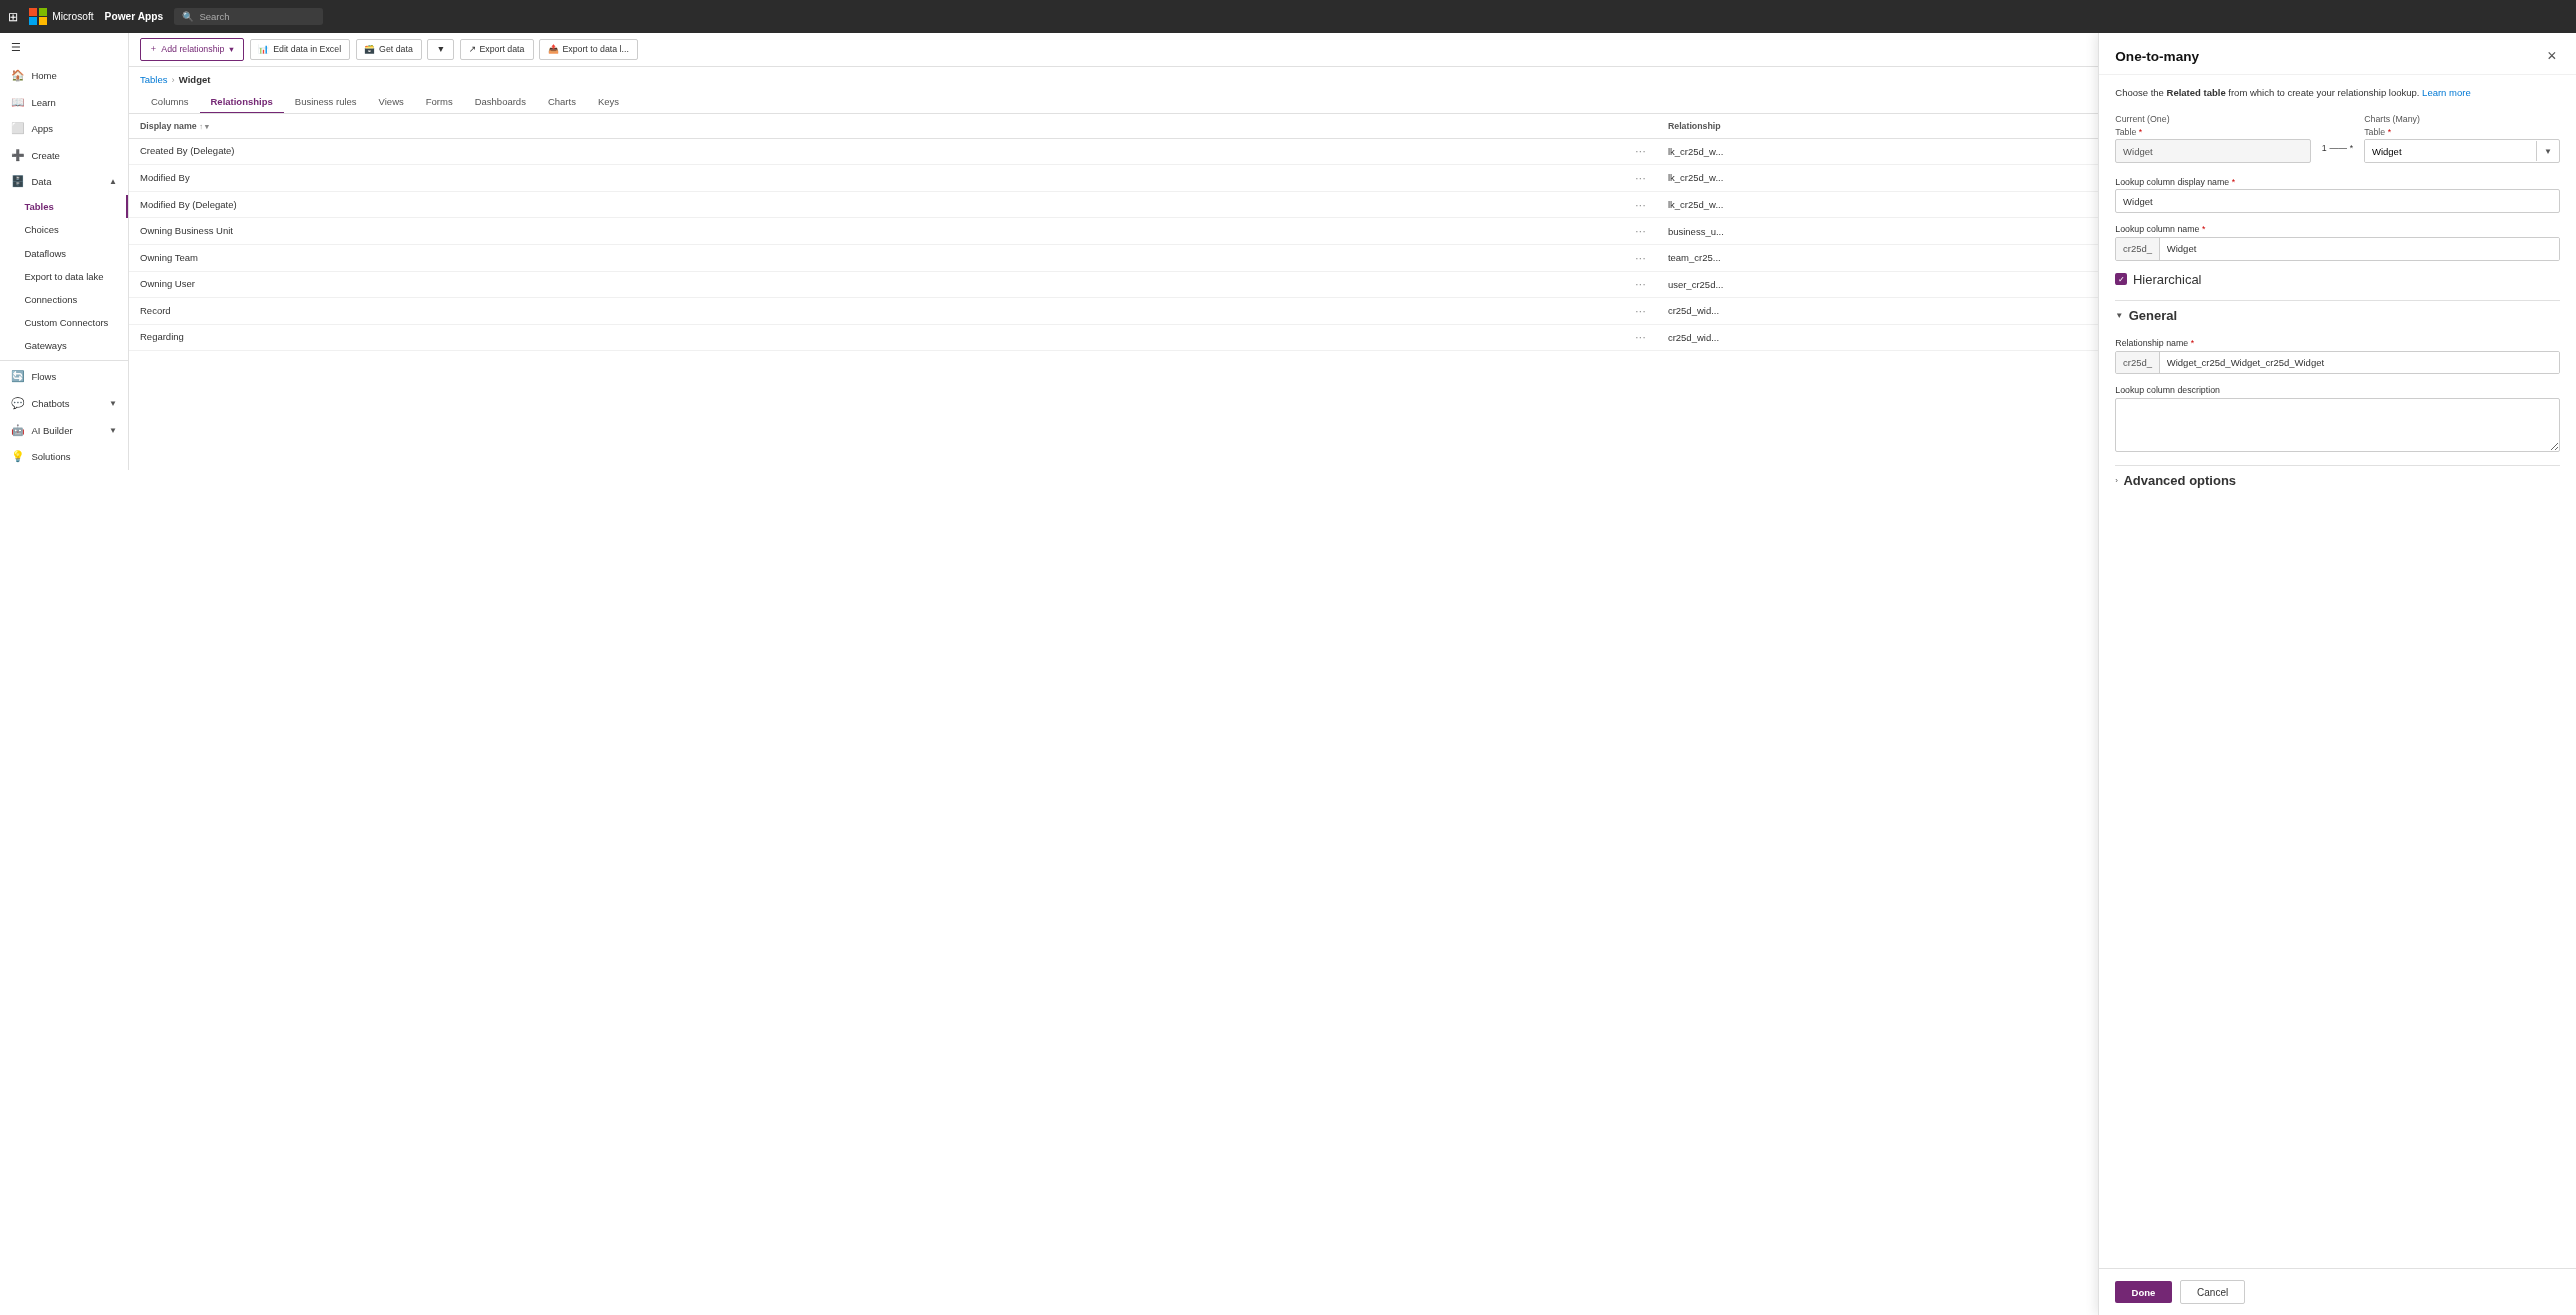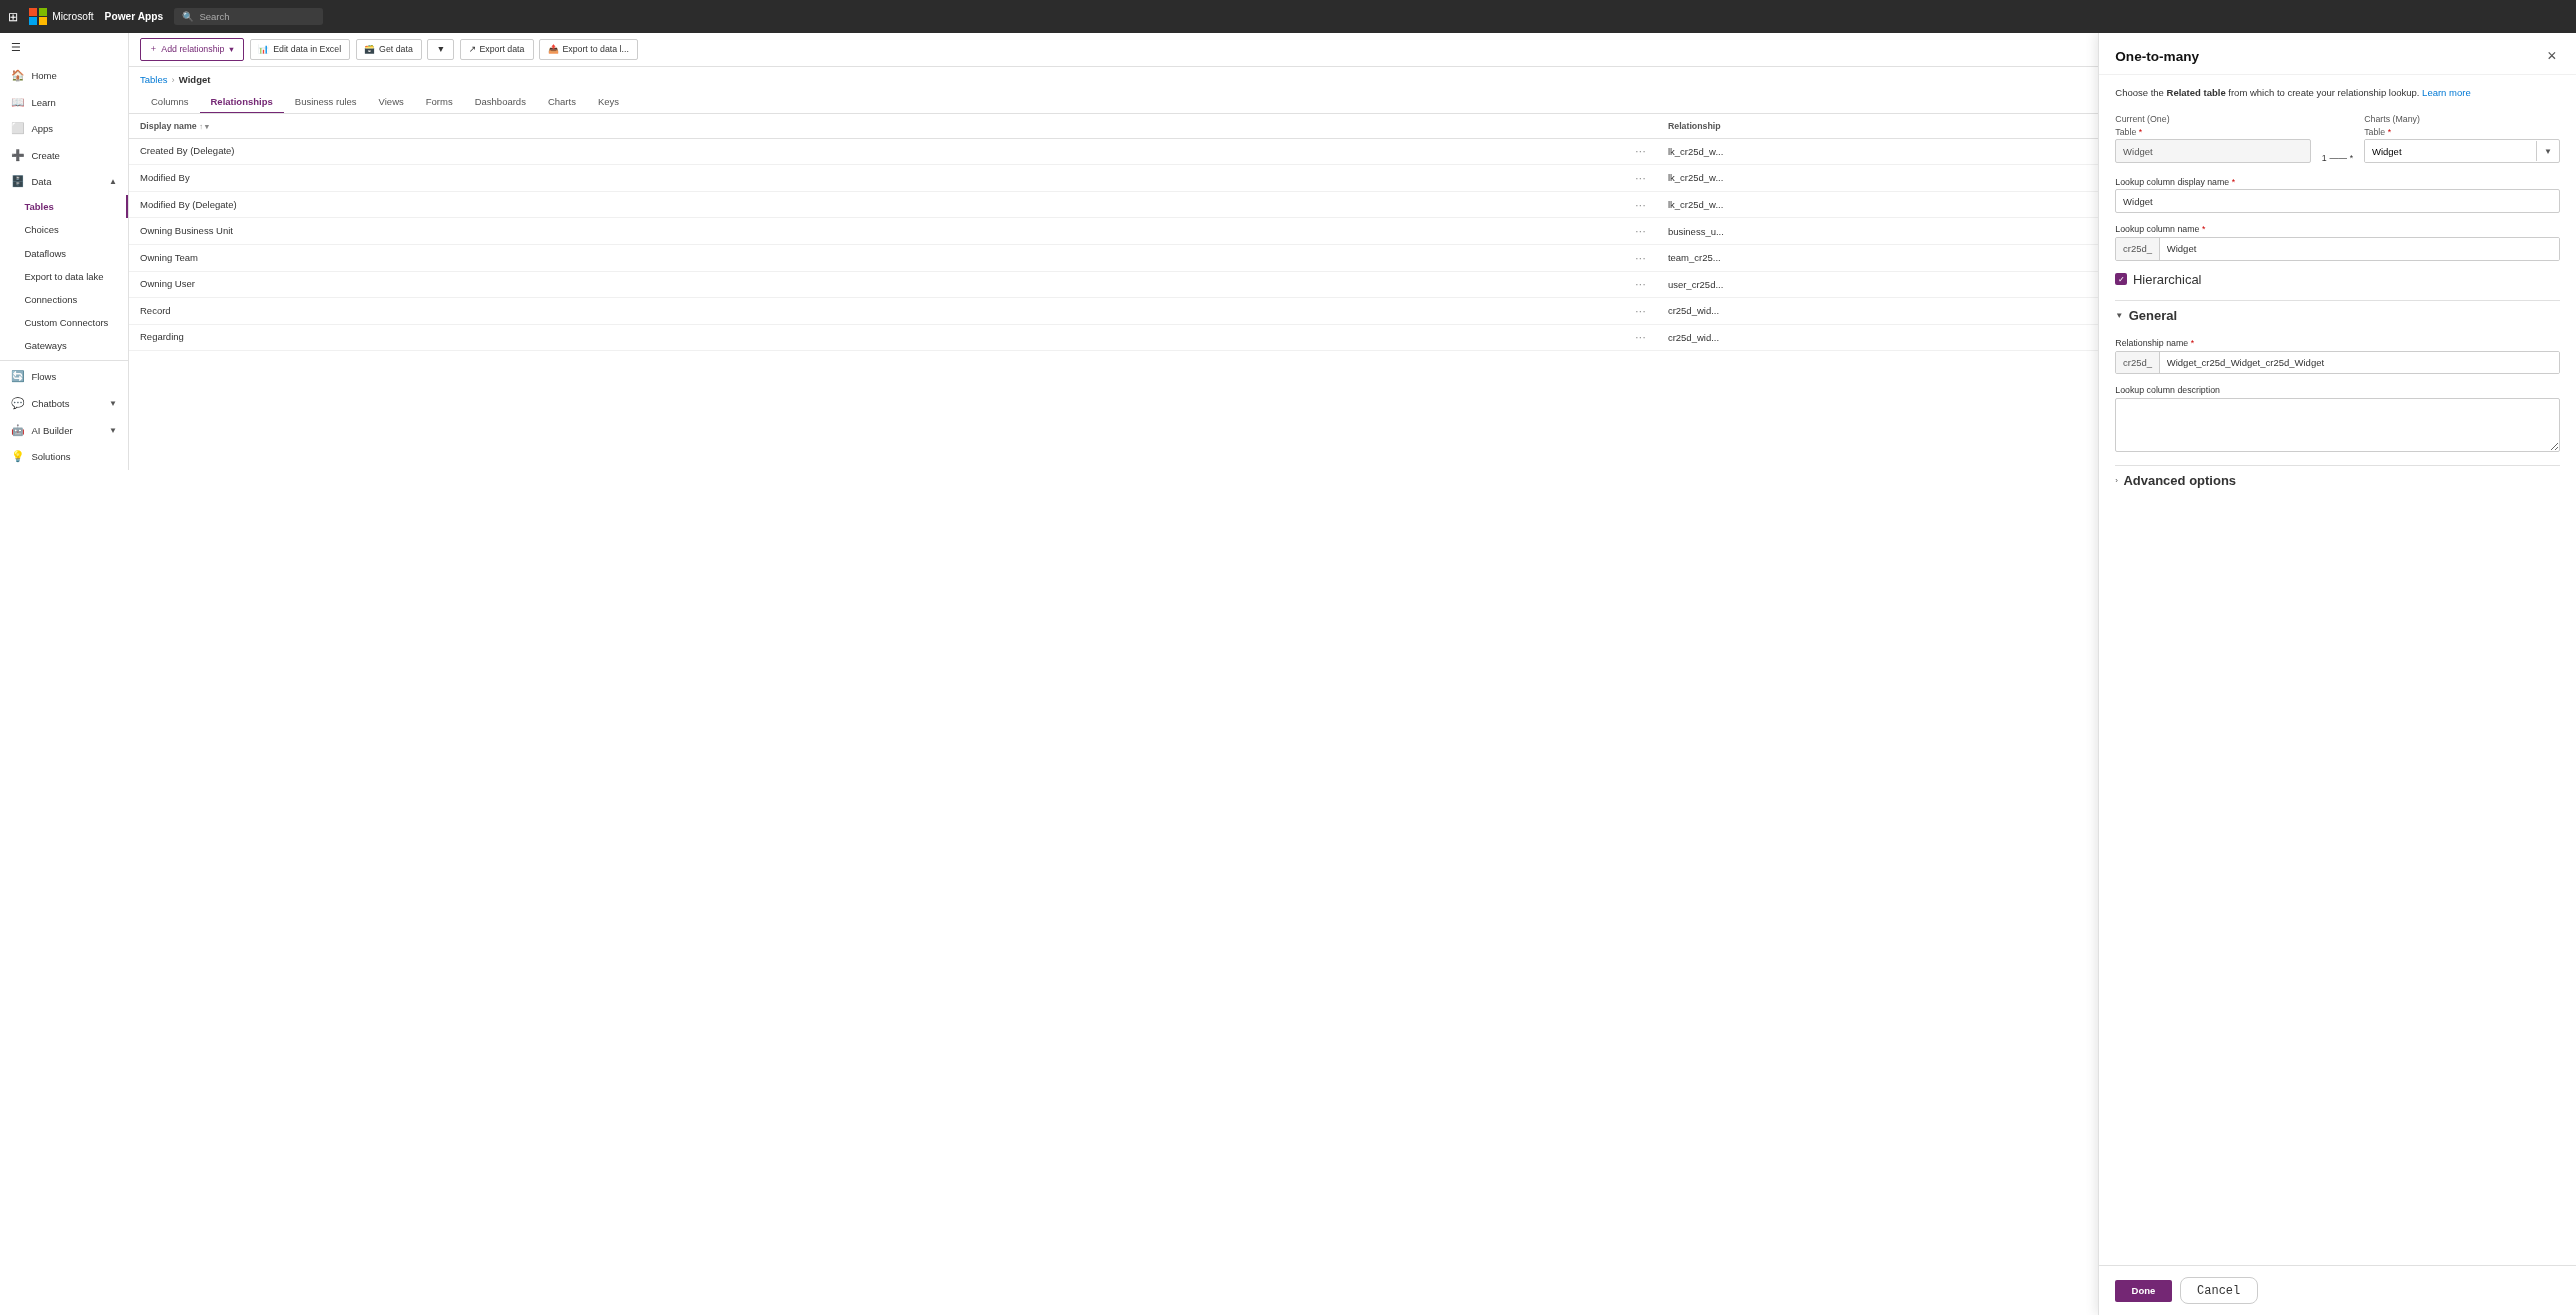--- a/index.html
+++ b/index.html
@@ -140,31 +140,31 @@
 
     .panel-footer {
       padding: 11px 16.3px; border-top: 0.7px solid #e0e0e0; display: flex; align-items: center; gap: 8.1px;
       flex-shrink: 0; background: #fff;
     }
     .btn-done {
       padding: 5.4px 16.3px; background: #742774; color: #fff; border: none; border-radius: 2px;
       font-size: 9.5px; cursor: pointer; font-weight: 600;
     }
     .btn-cancel {
-      padding: 5.4px 16.3px; background: #fff; color: #333; border: 0.7px solid #ccc; border-radius: 8px;
-      font-size: 12px; cursor: pointer; font-family: Liberation Mono, monospace;
+      padding: 5.4px 16.3px; background: #fff; color: #333; border: 0.7px solid #ccc; border-radius: 2px;
+      font-size: 10px; cursor: pointer;
     }
 
     .textarea-input {
       width: 100%; min-height: 54px; padding: 5.4px 6.8px; border: 0.7px solid #ccc; border-radius: 2px;
       font-size: 9.5px; color: #333; resize: vertical; outline: none; font-family: inherit;
     }
 
     .relationship-tables-wrapper {
-      display: flex; align-items: flex-end; gap: 11px; margin-bottom: 13.6px;
+      display: flex; align-items: center; gap: 11px; margin-bottom: 13.6px;
     }
     .rel-col { flex: 1; }
 
     
     .sidebar-wrapper { position: relative; width: 129px; flex-shrink: 0; }
   </style>
 </head>
 <body>
 
 <div class="topbar">

